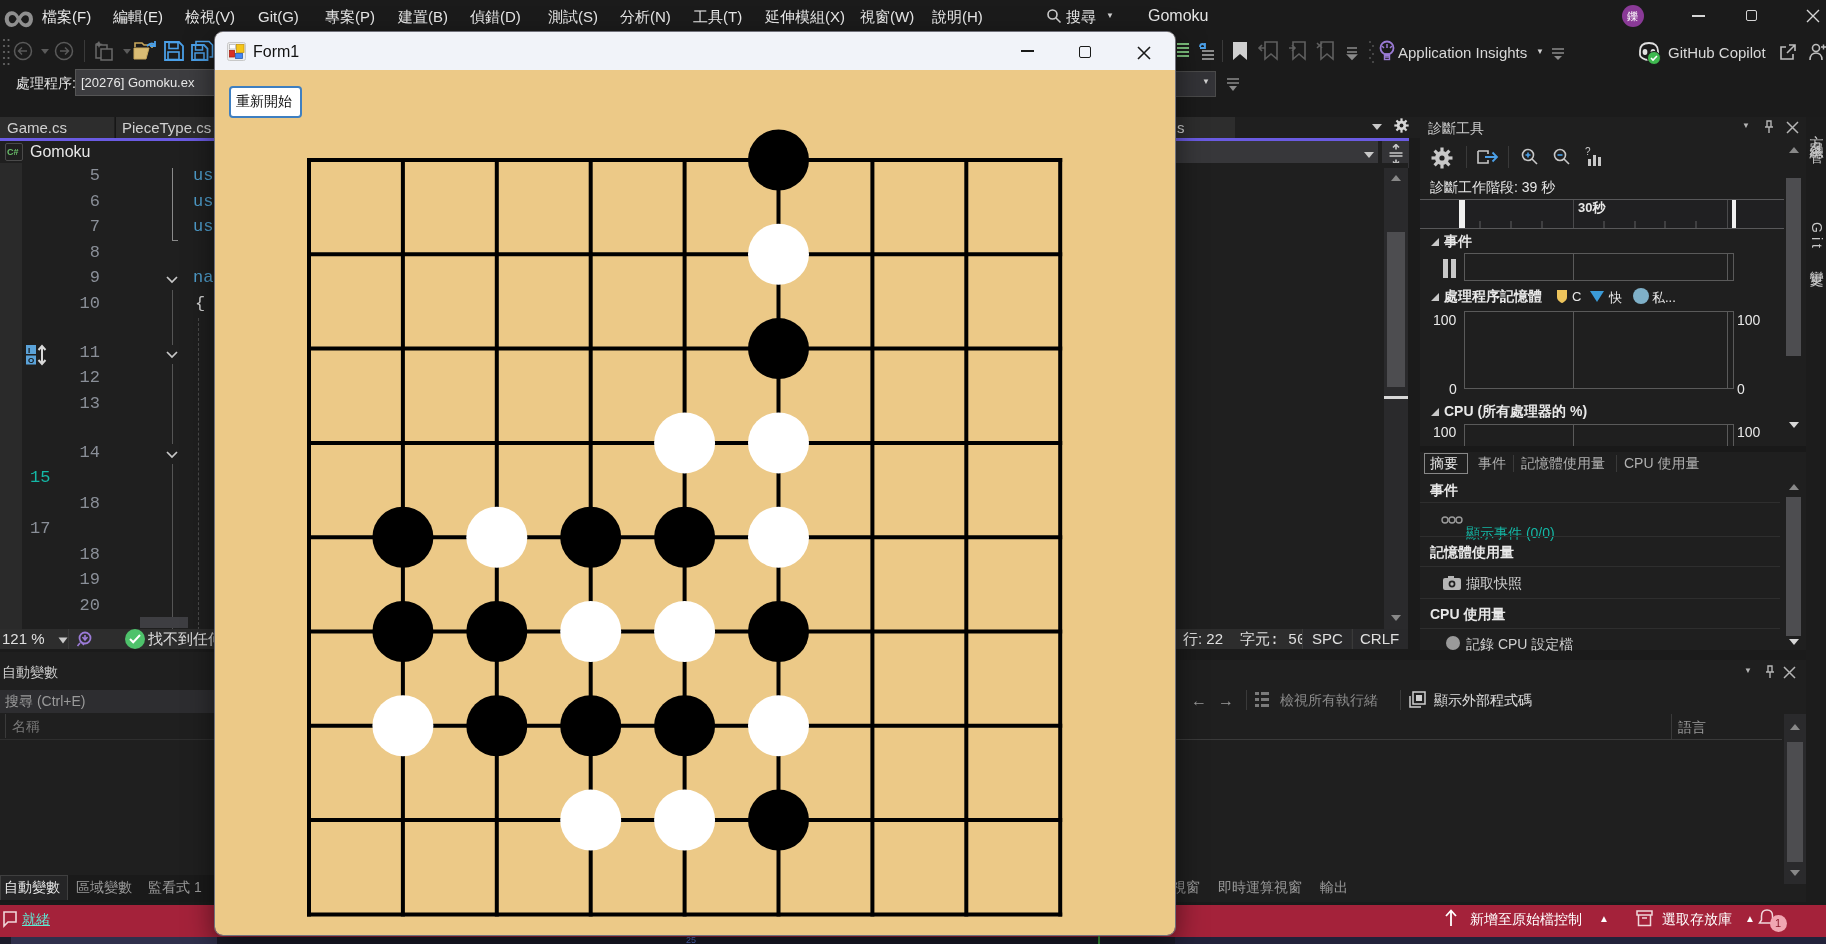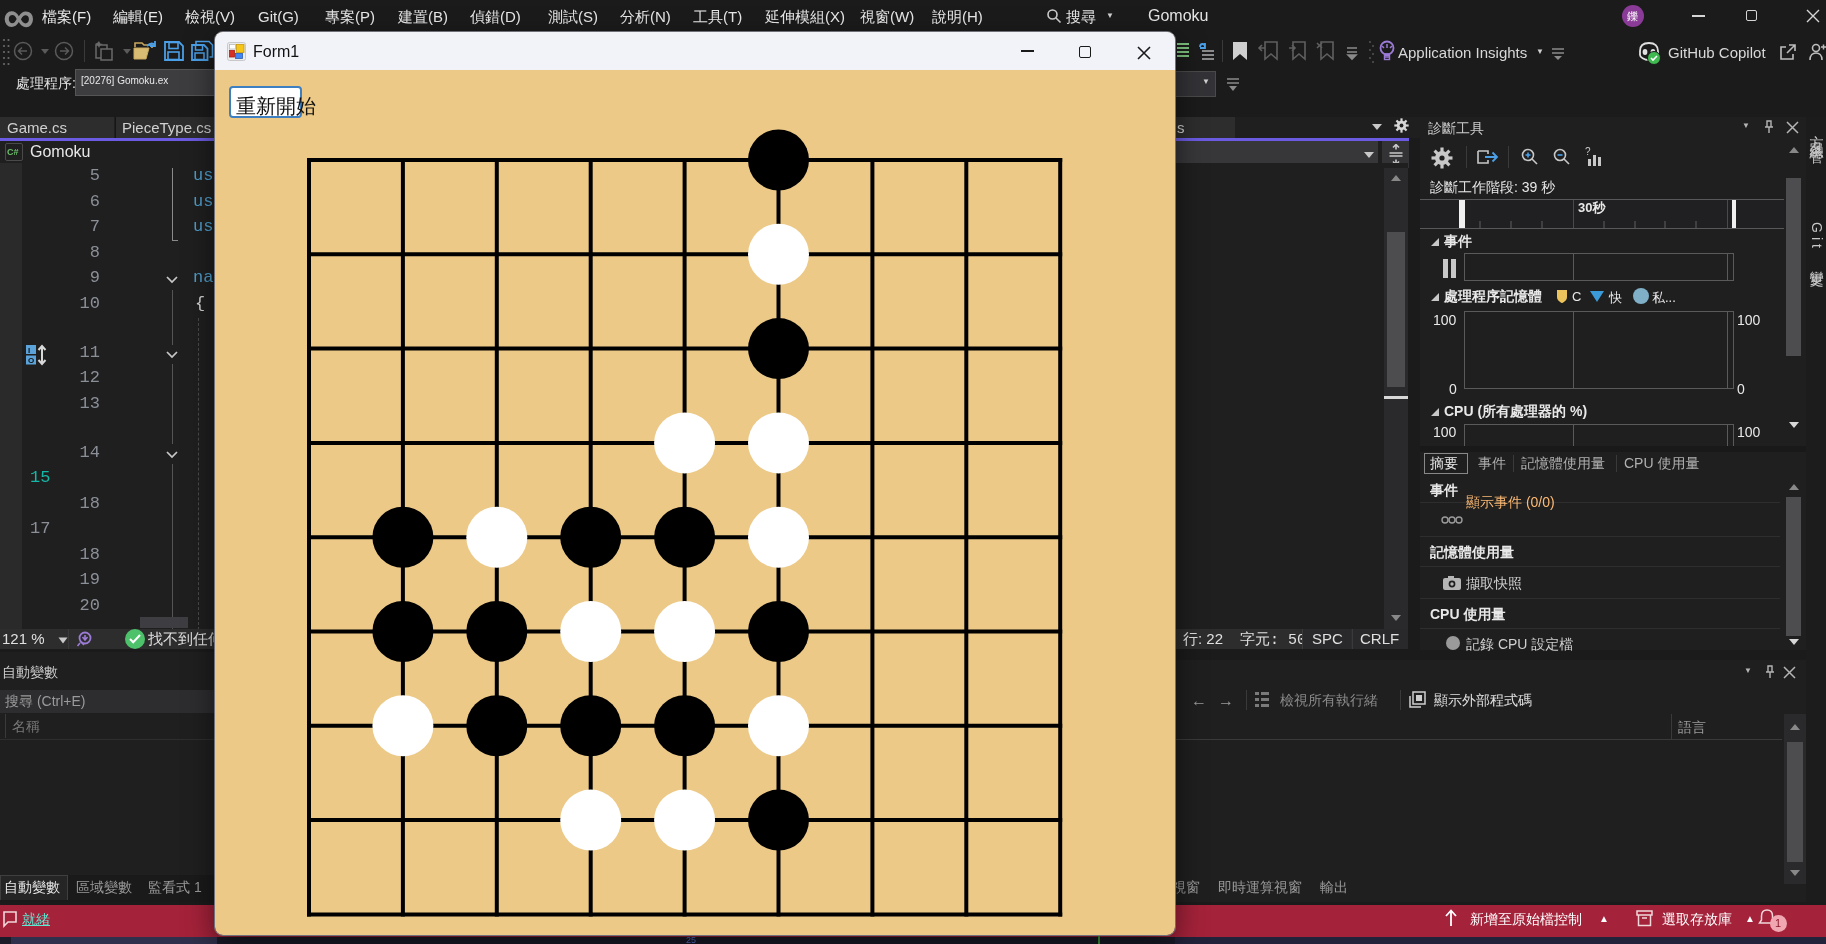--- a/index.html
+++ b/index.html
@@ -126,21 +126,21 @@
 <path d="M8 5 H3 v12 h12 v-5" fill="none" stroke="#bdbdbd" stroke-width="1.6"></path>
 <path d="M11 3 h6 v6 M17 3 L9 11" fill="none" stroke="#bdbdbd" stroke-width="1.6"></path>
 </svg>
 <svg class="abs" style="left:1808px;top:42px" width="18" height="20" viewBox="0 0 18 20">
 <circle cx="8" cy="6" r="3.5" fill="none" stroke="#bdbdbd" stroke-width="1.6"></circle>
 <path d="M2 18 c0-5 3-7 6-7 s6 2 6 7" fill="none" stroke="#bdbdbd" stroke-width="1.6"></path>
 <path d="M13 5 h5 m-2.5-2.5 v5" stroke="#bdbdbd" stroke-width="1.5"></path>
 </svg>
 <div class="txt" style="left:16px;top:75px;font-size:14px;color:#E0E0E0;">處理程序:</div>
 <div class="abs" style="left:75px;top:69px;width:140px;height:27px;background:#3D3D40;border:1px solid #555;"></div>
-<div class="txt" style="left:81px;top:75px;font-size:10px;color:#E8E8E8;">[20276] Gomoku.ex</div>
+<div class="txt" style="left:81px;top:75px;font-size:13px;color:#E8E8E8;">[20276] Gomoku.ex</div>
 <div class="abs" style="left:1175px;top:71px;width:41px;height:26px;background:#333337;border:1px solid #4a4a4a;"></div>
 <div class="txt" style="left:1202px;top:77px;font-size:8px;color:#cfcfcf;">▼</div>
 <svg class="abs" style="left:1226px;top:76px" width="14" height="16" viewBox="0 0 14 16">
     <path d="M1 3 h12 M1 7 h12" stroke="#8a8a8a" stroke-width="1.6"></path>
     <path d="M3 10 l4 5 l4-5 z" fill="#8a8a8a"></path>
   </svg>
 <div class="abs" style="left:0;top:117px;width:1420px;height:21px;background:#1f1f1f;"></div>
 <div class="abs" style="left:0;top:117px;width:114px;height:21px;background:#2D2D2D;"></div>
 <div class="txt" style="left:7px;top:119px;font-size:15px;color:#D0D0D0;">Game.cs</div>
 <div class="abs" style="left:115px;top:117px;width:1px;height:21px;background:#161616;"></div>
@@ -424,21 +424,21 @@
 <div class="txt" style="left:1521px;top:455px;font-size:14px;color:#B0B0B0;">記憶體使用量</div>
 <div class="abs" style="left:1616px;top:455px;width:1px;height:17px;background:#3a3a3a;"></div>
 <div class="txt" style="left:1624px;top:455px;font-size:14px;color:#B0B0B0;">CPU 使用量</div>
 <div class="txt" style="left:1430px;top:482px;font-size:14px;color:#E8E8E8;font-weight:bold;">事件</div>
 <div class="abs" style="left:1420px;top:502px;width:360px;height:1px;background:#2e2e2e;"></div>
 <svg class="abs" style="left:1441px;top:514px" width="22" height="12" viewBox="0 0 22 12">
 <circle cx="4" cy="6" r="3" fill="none" stroke="#9a9a9a" stroke-width="1.4"></circle>
 <circle cx="11" cy="6" r="3" fill="none" stroke="#9a9a9a" stroke-width="1.4"></circle>
 <circle cx="18" cy="6" r="3" fill="none" stroke="#9a9a9a" stroke-width="1.4"></circle>
 </svg>
-<div class="txt" style="left:1466px;top:494px;font-size:14px;color:#fdba74;">顯示事件 (0/0)</div>
+<div class="txt" style="left:1466px;top:525px;font-size:14px;color:#14b8a6;">顯示事件 (0/0)</div>
 <div class="abs" style="left:1420px;top:536px;width:360px;height:1px;background:#2e2e2e;"></div>
 <div class="txt" style="left:1430px;top:544px;font-size:14px;color:#E8E8E8;font-weight:bold;">記憶體使用量</div>
 <div class="abs" style="left:1420px;top:566px;width:360px;height:1px;background:#2e2e2e;"></div>
 <svg class="abs" style="left:1442px;top:575px" width="20" height="16" viewBox="0 0 20 16">
 <rect x="1" y="3" width="18" height="12" rx="2" fill="#b5b5b5"></rect>
 <rect x="6" y="1" width="6" height="3" fill="#b5b5b5"></rect>
 <circle cx="10" cy="9" r="3.4" fill="#1f1f1f"></circle>
 <circle cx="10" cy="9" r="1.7" fill="#b5b5b5"></circle>
 </svg>
 <div class="txt" style="left:1466px;top:575px;font-size:14px;color:#D0D0D0;">擷取快照</div>
@@ -491,21 +491,21 @@
 <rect x="2.5" y="8.5" width="5" height="6.5" fill="#D93025" stroke="#A82015" stroke-width="0.8"></rect>
 <rect x="8.5" y="11.5" width="7" height="5" fill="#4285F4" stroke="#2A5DB0" stroke-width="0.8"></rect>
 </svg>
 <div class="txt" style="left:38px;top:11px;font-size:16px;color:#111;">Form1</div>
 <div class="abs" style="left:806px;top:18px;width:13px;height:2px;background:#1a1a1a;"></div>
 <div class="abs" style="left:864px;top:14px;width:12px;height:12px;border:1.7px solid #1a1a1a;border-radius:2px;"></div>
 <svg class="abs" style="left:922px;top:14px" width="14" height="14" viewBox="0 0 14 14">
       <path d="M1 1 L13 13 M13 1 L1 13" stroke="#1a1a1a" stroke-width="1.6"></path>
     </svg>
 <div class="abs" style="left:14px;top:54px;width:73px;height:32px;background:#FFFFFF;border:2px solid #3E7FC1;border-radius:4px;"></div>
-<div class="txt" style="left:21px;top:61px;font-size:20px;color:#111;">重新開始</div>
+<div class="txt" style="left:21px;top:61px;font-size:14px;color:#111;">重新開始</div>
 <svg class="abs" style="left:0;top:38px" width="960" height="867" viewBox="0 0 960 867">
 <line x1="94.0" y1="88" x2="94.0" y2="846.4" stroke="#000" stroke-width="4"></line>
 <line x1="187.9" y1="88" x2="187.9" y2="846.4" stroke="#000" stroke-width="4"></line>
 <line x1="281.8" y1="88" x2="281.8" y2="846.4" stroke="#000" stroke-width="4"></line>
 <line x1="375.7" y1="88" x2="375.7" y2="846.4" stroke="#000" stroke-width="4"></line>
 <line x1="469.6" y1="88" x2="469.6" y2="846.4" stroke="#000" stroke-width="4"></line>
 <line x1="563.5" y1="88" x2="563.5" y2="846.4" stroke="#000" stroke-width="4"></line>
 <line x1="657.4" y1="88" x2="657.4" y2="846.4" stroke="#000" stroke-width="4"></line>
 <line x1="751.3" y1="88" x2="751.3" y2="846.4" stroke="#000" stroke-width="4"></line>
 <line x1="845.2" y1="88" x2="845.2" y2="846.4" stroke="#000" stroke-width="4"></line>

